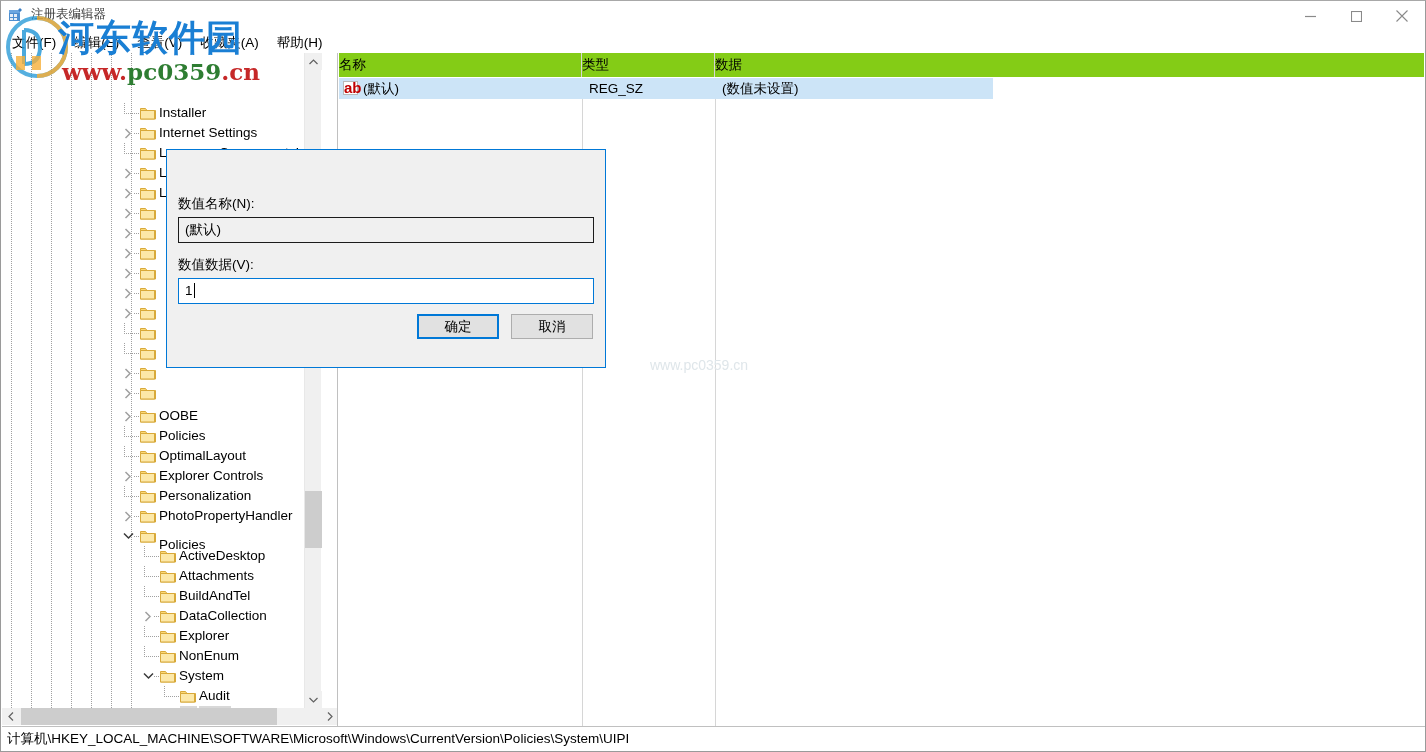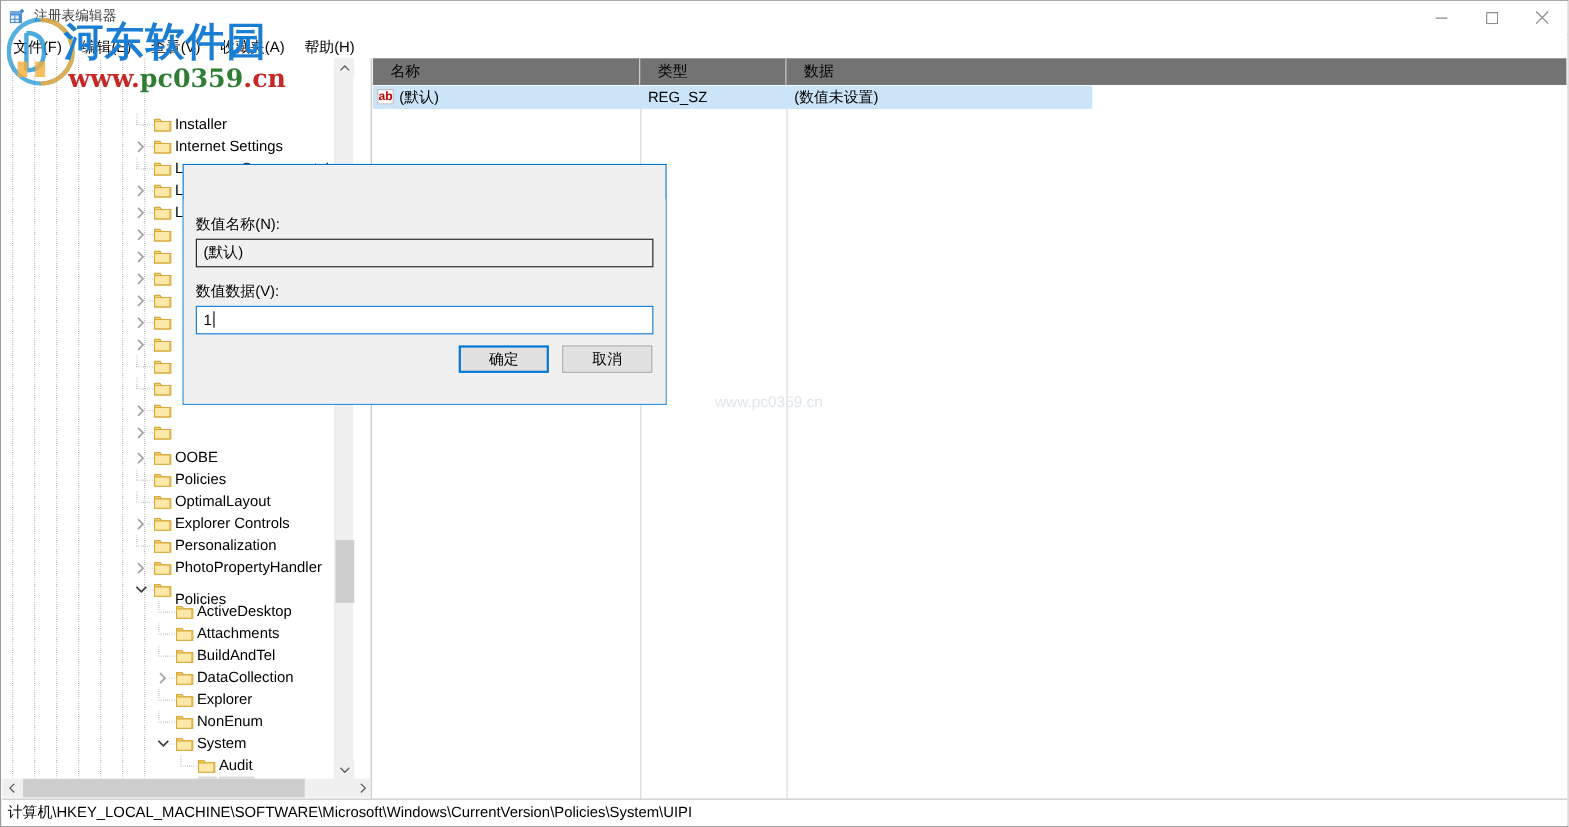--- a/index.html
+++ b/index.html
@@ -130,37 +130,37 @@
     position:absolute; left:338px; top:0; width:1085px; height:673px;
     background:#ffffff;
   }
   #listheader {
     position:absolute; left:0; top:0; width:1085px; height:24px;
     background:#ffffff;
     border-bottom:1px solid #5a5a5a;
     display:flex;
   }
   .lh-cell {
-    height:24px; line-height:23px; padding-left:16px;
+    height:24px; line-height:23px; padding-left:0;
     font-size:13.5px; color:#000;
     border-right:1px solid #d6d6d6;
-    background:#737373;
+    background:#84cc16;
     position:relative;
   }
   #listrows { position:absolute; left:0; top:25px; width:1085px; height:648px; }
   .lrow {
     position:absolute; left:0; width:654px; height:21px;
     display:flex; align-items:center;
   }
   .lrow.selected { background:#cce4f7; }
   .lcell { height:21px; line-height:21px; font-size:13.5px; color:#000; position:absolute; }
   .ab-icon {
     position:absolute; width:15px; height:14px;
     border:1px solid #b9b9b9; background:#ffffff;
-    font-size:11px; line-height:12px; color:#c00000;
+    font-size:15px; line-height:12px; color:#c00000;
     font-weight:bold; text-align:center;
     font-family:"Liberation Sans", sans-serif;
   }
   .colline {
     position:absolute; top:0; width:1px; background:#d6d6d6;
   }
 
   
   #statusbar {
     position:absolute; left:1px; bottom:1px; width:1423px; height:24px;

